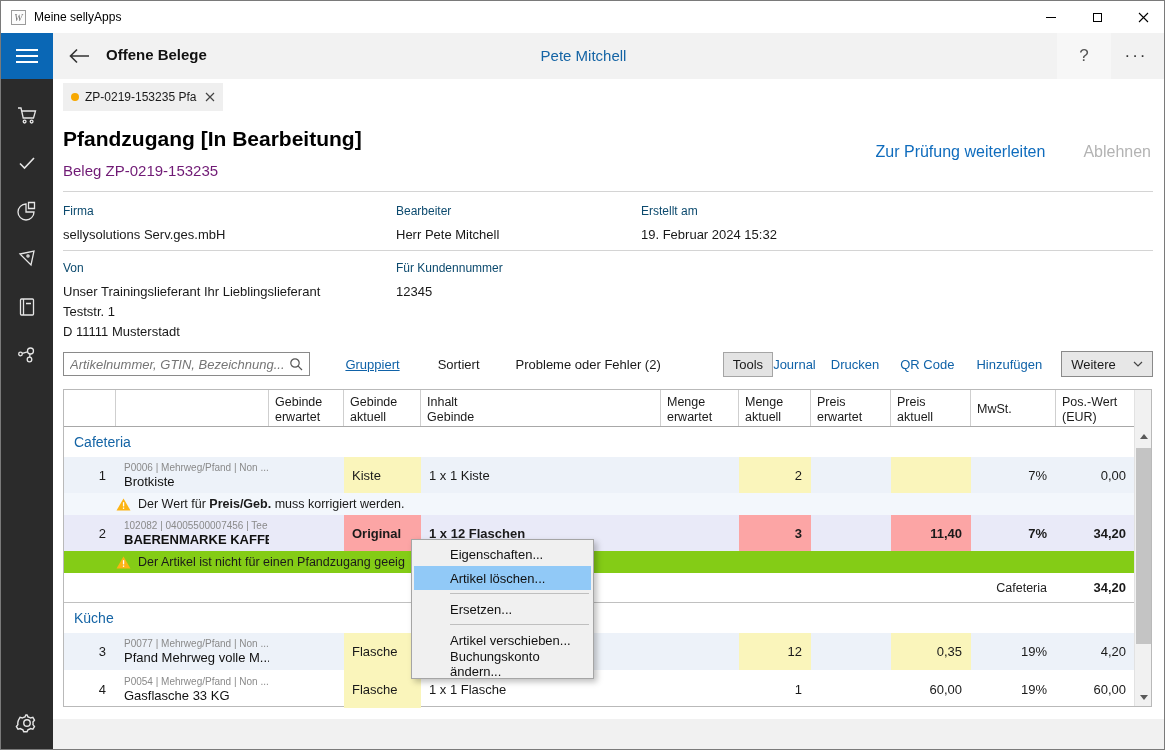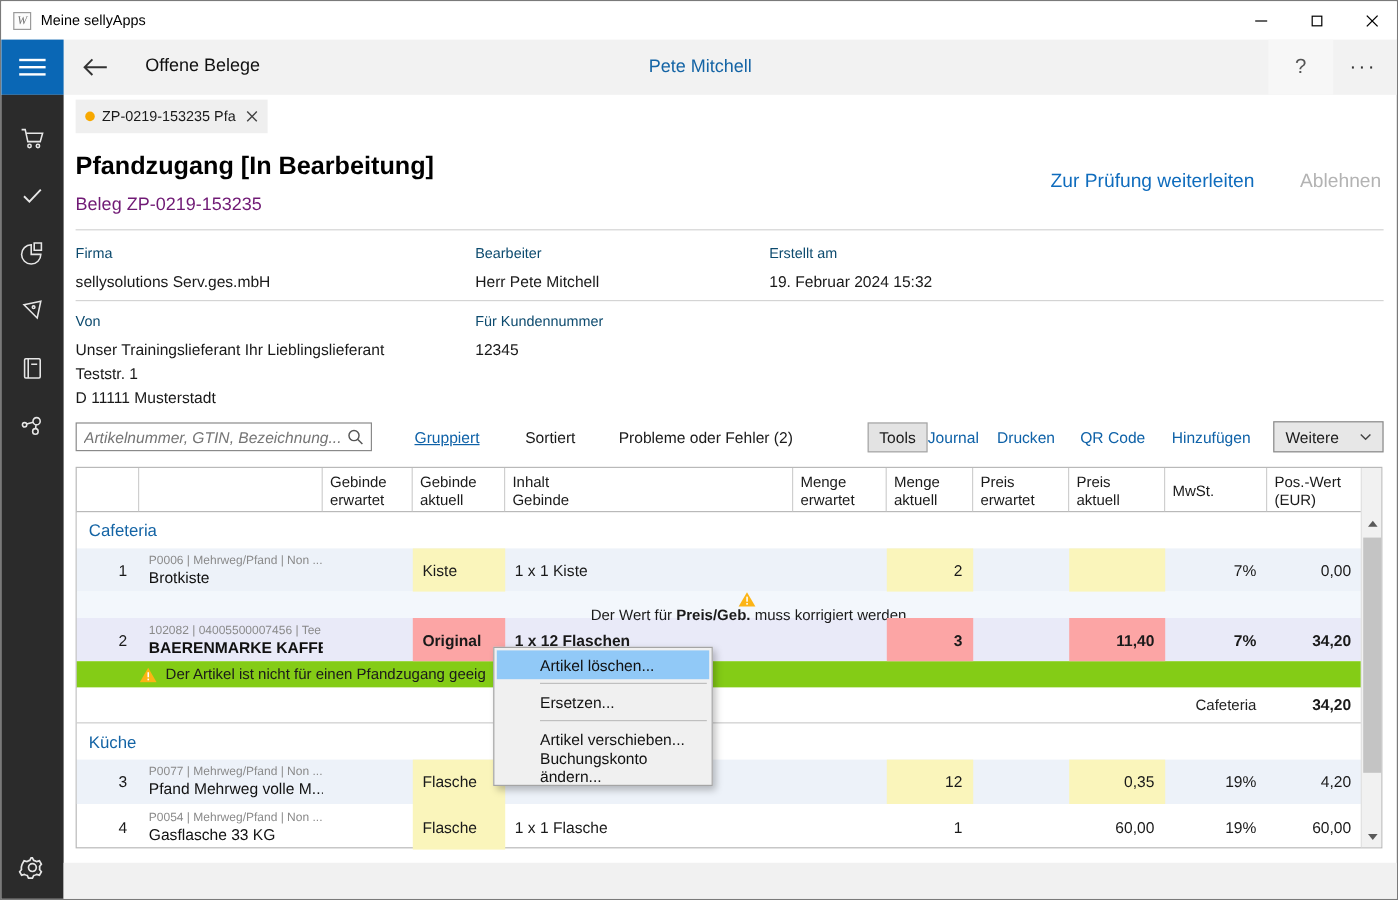--- a/index.html
+++ b/index.html
@@ -15,21 +15,21 @@
   .win-controls { margin-left:auto; display:flex; height:32px; }
   .win-btn { width:46px; height:32px; display:flex; align-items:center; justify-content:center; }
   .glyph-min { width:10px; height:1px; background:#000; }
   .glyph-max { width:9px; height:9px; border:1px solid #000; }
 
   
   .appheader { position:absolute; left:0; top:32px; width:1165px; height:46px; background:#f2f2f2; }
   .hamburger { position:absolute; left:0; top:0; width:52px; height:46px; background:#0a67b5; display:flex; flex-direction:column; justify-content:center; align-items:center; gap:4px; cursor:pointer; }
   .hamburger span { display:block; width:22px; height:2px; background:#fff; }
   .back-btn { position:absolute; left:62px; top:8px; width:32px; height:30px; display:flex; align-items:center; justify-content:center; }
-  .page-title { position:absolute; left:120px; top:13px; font-size:15px; font-weight:normal; color:#111; }
+  .page-title { position:absolute; left:105px; top:13px; font-size:15px; font-weight:bold; color:#111; }
   .user-name { position:absolute; left:0; right:0; top:14px; text-align:center; font-size:15px; color:#1464a5; }
   .help-btn { position:absolute; right:55px; top:0; width:54px; height:46px; background:#f7f7f7; display:flex; align-items:center; justify-content:center; font-size:17px; color:#555; }
   .more-btn { position:absolute; right:8px; top:0; width:44px; height:46px; display:flex; align-items:center; justify-content:center; font-size:17px; color:#333; letter-spacing:2px; }
 
   
   .sidebar { position:absolute; left:0; top:78px; width:52px; height:672px; background:#2b2b2b; }
   .side-icons { display:flex; flex-direction:column; align-items:center; padding-top:12px; }
   .side-item { width:52px; height:48px; display:flex; align-items:center; justify-content:center; }
   .side-item svg { stroke:#e6e6e6; fill:none; stroke-width:1.3; }
   .gear-item { position:absolute; bottom:6px; left:0; width:52px; height:44px; display:flex; align-items:center; justify-content:center; }
@@ -81,21 +81,21 @@
   .cell-num { justify-content:flex-end; padding-right:10px; color:#1a1a1a; }
   .cell-desc { flex-direction:column; align-items:flex-start; justify-content:center; padding-left:8px; overflow:hidden; }
   .meta { font-size:10px; color:#8a8a8a; white-space:nowrap; line-height:13px; }
   .iname { font-size:13px; color:#111; white-space:nowrap; line-height:16px; }
   .cell-left { padding-left:8px; }
   .cell-right { justify-content:flex-end; padding-right:9px; }
   .cell-yellow { background:#faf5bb; }
   .cell-gray { background:#fca5a5; }
   .bold { font-weight:bold; }
   .warn-row { height:22px; display:flex; align-items:center; padding-left:52px; font-size:12.5px; }
-  .warn-blue { background:#f3f7fc;flex-direction:column; }
+  .warn-blue { background:#f3f7fc; }
   .warn-sel { background:#84cc16; }
   .warn-ic { margin-right:7px; display:flex; }
   .gfooter { height:30px; border-bottom:1px solid #c0c0c0; background:#fff; }
   .gf-label { grid-column:10; display:flex; align-items:center; justify-content:flex-end; padding-right:9px; font-size:12.5px; color:#222; }
   .gf-value { grid-column:11; display:flex; align-items:center; justify-content:flex-end; padding-right:9px; font-size:13px; font-weight:bold; }
   .r37 { height:37px; }
   .r38 { height:38px; border-bottom:none; }
 
   
   .vscroll { position:absolute; right:0; top:0; width:17px; height:316px; background:#f1f1f1; border-left:1px solid #e2e2e2; }
@@ -419,20 +419,21 @@
       <div class="sb-thumb"></div>
       <div class="sb-arrow" style="bottom:0">
           <div class="tri-down"></div>
         </div>
     </div>
   </div>
 
   <div class="bottom-strip"></div>
 
   <div class="ctx-menu">
+    <div class="ctx-item">Eigenschaften...</div>
     <div class="ctx-item ctx-hl">Artikel löschen...</div>
     <div class="ctx-sep"></div>
     <div class="ctx-item">Ersetzen...</div>
     <div class="ctx-sep"></div>
     <div class="ctx-item">Artikel verschieben...</div>
     <div class="ctx-item">Buchungskonto ändern...</div>
   </div>
 
 </div>
 

